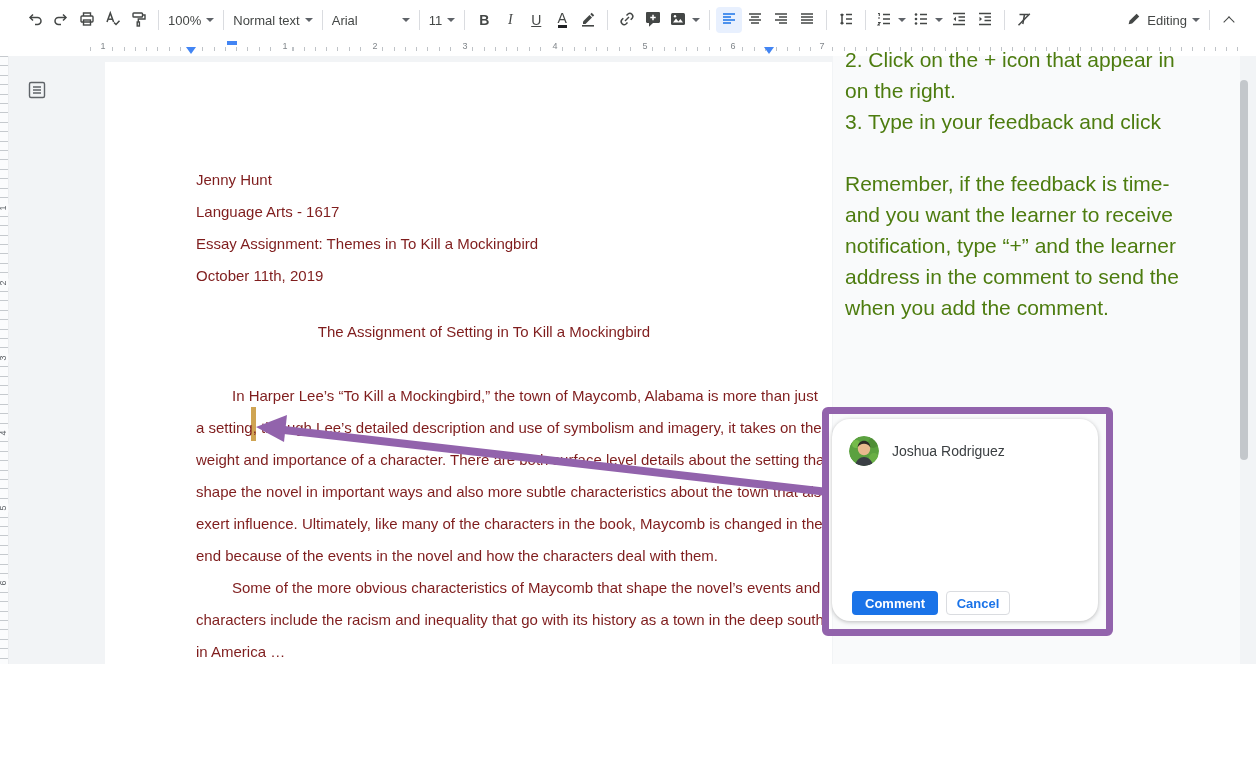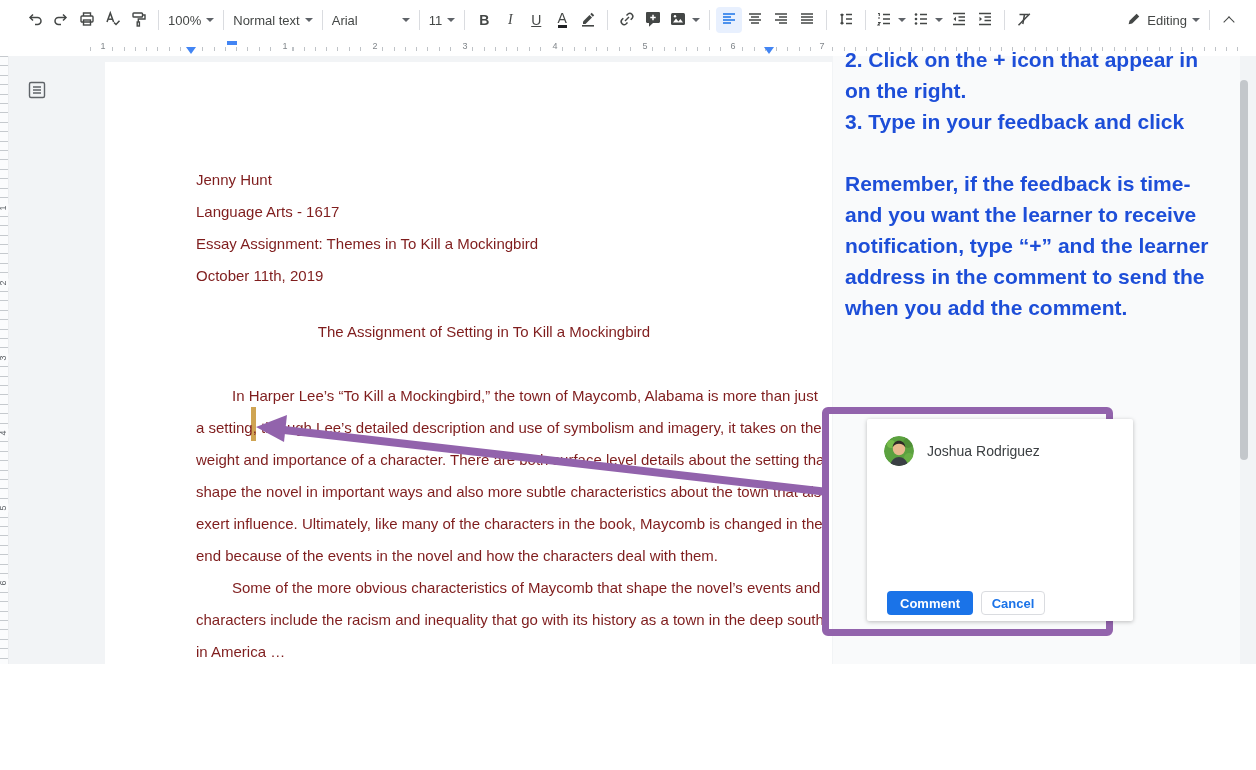--- a/index.html
+++ b/index.html
@@ -50,30 +50,30 @@
   .line.blank-sm{height:24px;}
   .anchor-hl{position:absolute;left:146px;top:345px;width:5px;height:34px;background:#CFA452;}
 
   .outline-btn{position:absolute;left:24px;top:78px;width:26px;height:26px;border:none;background:transparent;
                border-radius:4px;display:flex;align-items:center;justify-content:center;cursor:pointer;z-index:6;}
 
   
   .overlay-panel{position:absolute;left:833px;top:55px;width:407px;height:715px;
                  background:rgba(255,255,255,0.55);z-index:10;}
   .overlay-text{position:absolute;left:845px;top:44px;width:395px;overflow:hidden;z-index:11;}
-  .ov-line{height:31px;line-height:31px;font-size:21px;color:#1d4ed8;white-space:nowrap;overflow:hidden;font-weight:bold;}
+  .ov-line{height:31px;line-height:31px;font-size:21px;color:#4d7c0f;white-space:nowrap;overflow:hidden;}
 
   
   .arrow-svg{position:absolute;left:0;top:0;width:1256px;height:770px;pointer-events:none;z-index:35;}
   .comment-frame{position:absolute;left:822px;top:407px;width:291px;height:229px;box-sizing:border-box;
                  border:7px solid #9263AC;border-radius:6px;z-index:40;pointer-events:none;}
 
   
   .comment-card{position:absolute;left:832px;top:419px;width:266px;height:202px;background:#fff;
-                border-radius:2px;box-shadow:0 1px 4px rgba(0,0,0,0.25);z-index:41;margin-left:35px;}
+                border-radius:18px;box-shadow:0 1px 4px rgba(0,0,0,0.25);z-index:41;}
   .cc-head{position:absolute;left:17px;top:17px;display:flex;align-items:center;gap:13px;}
   .cc-avatar{width:30px;height:30px;border-radius:50%;overflow:hidden;flex:0 0 auto;}
   .cc-name{font-size:14px;color:#3C4043;font-weight:500;}
   .cc-field{position:absolute;left:20px;top:70px;width:233px;height:94px;box-sizing:border-box;
             border:2px solid #4285F4;border-radius:4px;padding:7px 9px;font-size:13px;line-height:19px;
             color:#202124;overflow:hidden;cursor:text;}
   .cc-btns{position:absolute;left:20px;top:172px;display:flex;gap:8px;}
   .btn-comment{width:86px;height:24px;background:#1A73E8;color:#fff;border:none;border-radius:4px;
                font-size:13px;font-weight:700;font-family:inherit;cursor:pointer;}
   .btn-cancel{width:64px;height:24px;background:#fff;color:#1A73E8;border:1px solid #DADCE0;border-radius:4px;

